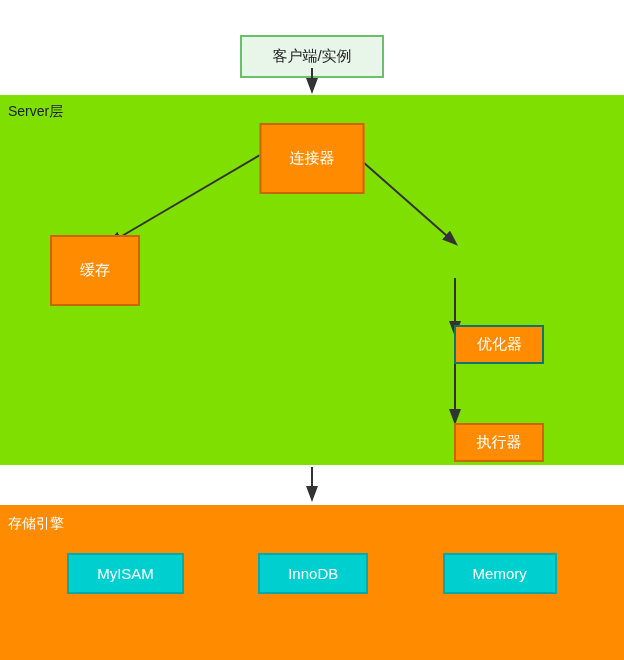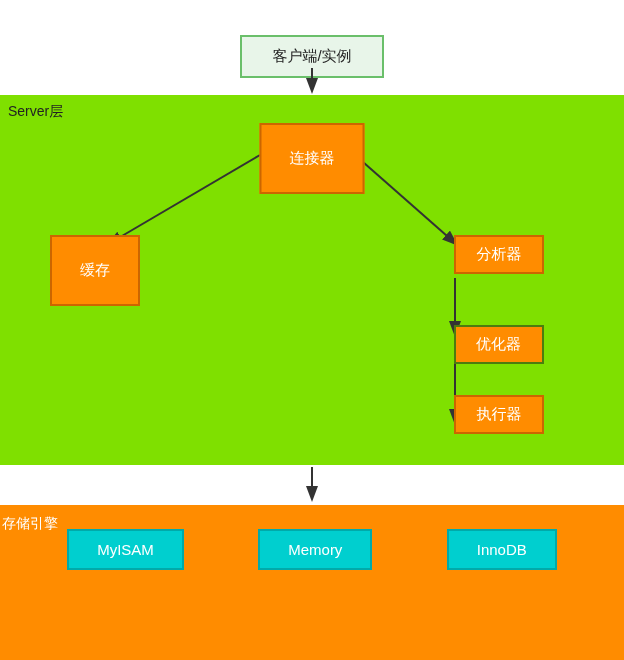--- a/index.html
+++ b/index.html
@@ -98,32 +98,32 @@
       text-align: center;
       min-width: 90px;
     }
 
     
     .optimizer-box {
       position: absolute;
       top: 230px;
       right: 80px;
       background: #ff8c00;
-      border: 2px solid #4d7c0f;
+      border: 2px solid #0f766e;
       color: #fff;
       font-size: 15px;
       padding: 8px 20px;
-      text-align: left;
+      text-align: right;
       min-width: 90px;
     }
 
     
     .executor-box {
       position: absolute;
-      top: 300px;
+      top: 328px;
       right: 80px;
       background: #ff8c00;
       border: 2px solid #cc6600;
       color: #fff;
       font-size: 15px;
       padding: 8px 20px;
       text-align: center;
       min-width: 90px;
     }
 
@@ -151,31 +151,31 @@
     .storage-layer {
       background: #ff8c00;
       flex: 1;
       position: relative;
       min-height: 120px;
     }
 
     .storage-label {
       position: absolute;
       top: 10px;
-      left: 2px;
+      left: 8px;
       font-size: 14px;
       color: #fff;
       font-weight: normal;
     }
 
     .storage-engines {
       display: flex;
       justify-content: space-around;
       align-items: center;
-      padding: 24px 30px 20px 30px;
+      padding: 48px 30px 20px 30px;
     }
 
     .engine-box {
       background: #00cfcf;
       border: 2px solid #00aaaa;
       color: #fff;
       font-size: 15px;
       padding: 10px 28px;
       text-align: center;
       min-width: 90px;
@@ -221,23 +221,20 @@
     </svg>
 
     <div class="connector-box">
       <span>连接器</span>
     </div>
 
     <div class="cache-box">
       <span>缓存</span>
     </div>
 
-    <div class="analyzer-box">
-      <span>分析器</span>
-    </div>
 
     <div class="optimizer-box">
       <span>优化器</span>
     </div>
 
     <div class="executor-box">
       <span>执行器</span>
     </div>
   </div>
 
@@ -253,21 +250,21 @@
   </div>
 
   <div class="storage-layer">
     <span class="storage-label">存储引擎</span>
 
     <div class="storage-engines">
       <div class="engine-box">
         <span>MyISAM</span>
       </div>
       <div class="engine-box">
+        <span>InnoDB</span>
+      </div>
+      <div class="engine-box">
         <span>Memory</span>
       </div>
-      <div class="engine-box">
-        <span>InnoDB</span>
-      </div>
     </div>
   </div>
 
 </div>
 
 </body></html>

